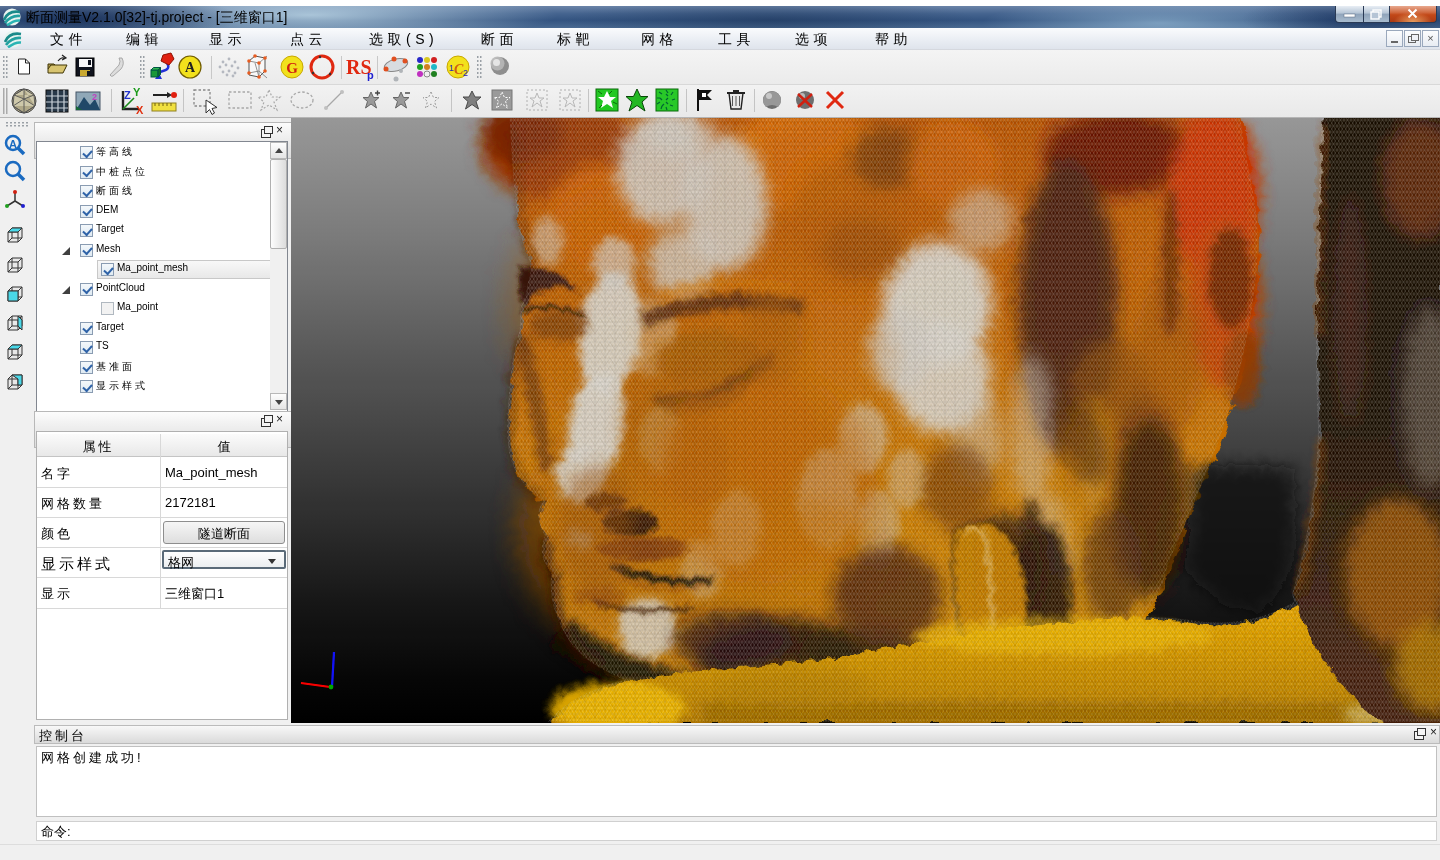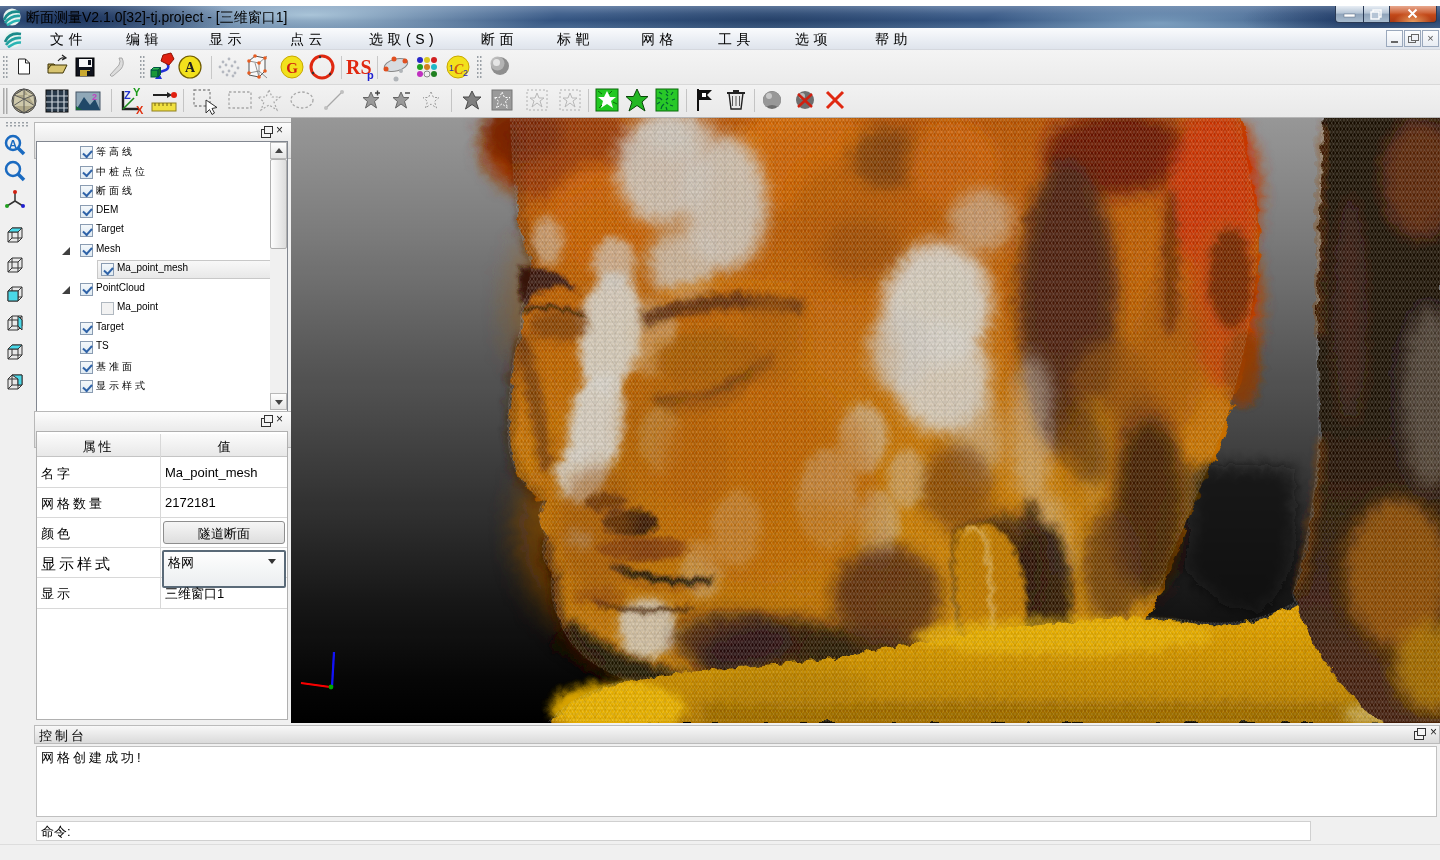--- a/index.html
+++ b/index.html
@@ -53,21 +53,21 @@
 .exp{width:0;height:0;border-left:4px solid transparent;border-top:4px solid transparent;
  border-right:4px solid #404040;border-bottom:4px solid #404040}
 
 #viewport{left:291px;top:112px;width:1149px;height:605px;filter:saturate(1.3) brightness(.97)}
 
 #console{left:33px;top:717px;width:1407px;height:121px;background:#f0f0f0}
 #constitle{left:1px;top:2px;width:1400px;height:16px;background:linear-gradient(180deg,#f8f8f8,#dadada);
  border:1px solid #bbb;font-size:13px;padding:1px 0 0 4px}
 #consmsg{left:3px;top:23px;width:1401px;height:71px;background:#fff;border:1px solid #c0c0c0;box-sizing:border-box;
  font-size:13px;padding:2px 4px}
-#conscmd{left:3px;top:98px;width:1275px;height:20px;background:#fff;border:1px solid #d0d0d0;box-sizing:border-box;
+#conscmd{left:3px;top:98px;width:1401px;height:20px;background:#fff;border:1px solid #d0d0d0;box-sizing:border-box;
  font-size:13px;padding:1px 4px}
 #statusbar{left:0;top:838px;width:1440px;height:22px;background:#f0f0f0;border-top:1px solid #ddd;box-sizing:border-box}
 </style></head>
 <body>
 <div id="root">
  <div class="abs" id="titlebar">
       <div class="abs cloud1"></div>
       <div class="abs cloud2"></div>
   <div class="abs dark1"></div>
       <div class="abs dark2"></div>
@@ -568,21 +568,21 @@
       <div class="abs" style="left:0;top:115px;width:250px;height:1px;background:#d8d8d8"></div>
       <div class="abs" style="left:0;top:145px;width:250px;height:1px;background:#d8d8d8"></div>
       <div class="abs" style="left:0;top:176px;width:250px;height:1px;background:#d8d8d8"></div>
       <span class="abs cjkpad" style="left:4px;top:33px;font-size:13px">名字</span>
           <span class="abs" style="left:128px;top:33px;font-size:13px">Ma_point_mesh</span>
       <span class="abs cjkpad" style="left:4px;top:63px;font-size:13px">网格数量</span>
           <span class="abs" style="left:128px;top:63px;font-size:13px">2172181</span>
       <span class="abs cjkpad" style="left:4px;top:93px;font-size:13px">颜色</span>
       <span class="abs" style="left:126px;top:89px;width:122px;height:23px;background:linear-gradient(180deg,#f6f6f6,#dedede);border:1px solid #8e8e8e;border-radius:3px;box-sizing:border-box;text-align:center;font-size:13px;padding-top:3px">隧道断面</span>
       <span class="abs cjkpad" style="left:4px;top:123px;font-size:15px">显示样式</span>
-      <span class="abs" style="left:125px;top:118px;width:124px;height:38px;background:linear-gradient(180deg,#fefefe,#ebeef0);border:2px solid #5a6a78;border-radius:2px;box-sizing:border-box;font-size:13px;padding:2px 0 0 4px">格网<i class="abs" style="left:104px;top:7px;width:0;height:0;border-left:4px solid transparent;border-right:4px solid transparent;border-top:5px solid #333"></i></span>
+      <span class="abs" style="left:125px;top:118px;width:124px;height:19px;background:linear-gradient(180deg,#fefefe,#ebeef0);border:2px solid #5a6a78;border-radius:2px;box-sizing:border-box;font-size:13px;padding:2px 0 0 4px">格网<i class="abs" style="left:104px;top:7px;width:0;height:0;border-left:4px solid transparent;border-right:4px solid transparent;border-top:5px solid #333"></i></span>
       <span class="abs cjkpad" style="left:4px;top:153px;font-size:13px">显示</span>
           <span class="abs" style="left:128px;top:153px;font-size:13px">三维窗口1</span>
      </div>
    </div>
  </div>
  <svg class="abs" id="viewport" width="1149" height="605" viewBox="0 0 1149 605">
  <defs>
   <linearGradient id="bgg" x1="0" y1="112" x2="0" y2="716" gradientUnits="userSpaceOnUse">
    <stop offset="0" stop-color="#9c9c9c"></stop>
           <stop offset=".2" stop-color="#7e7e7e"></stop>

